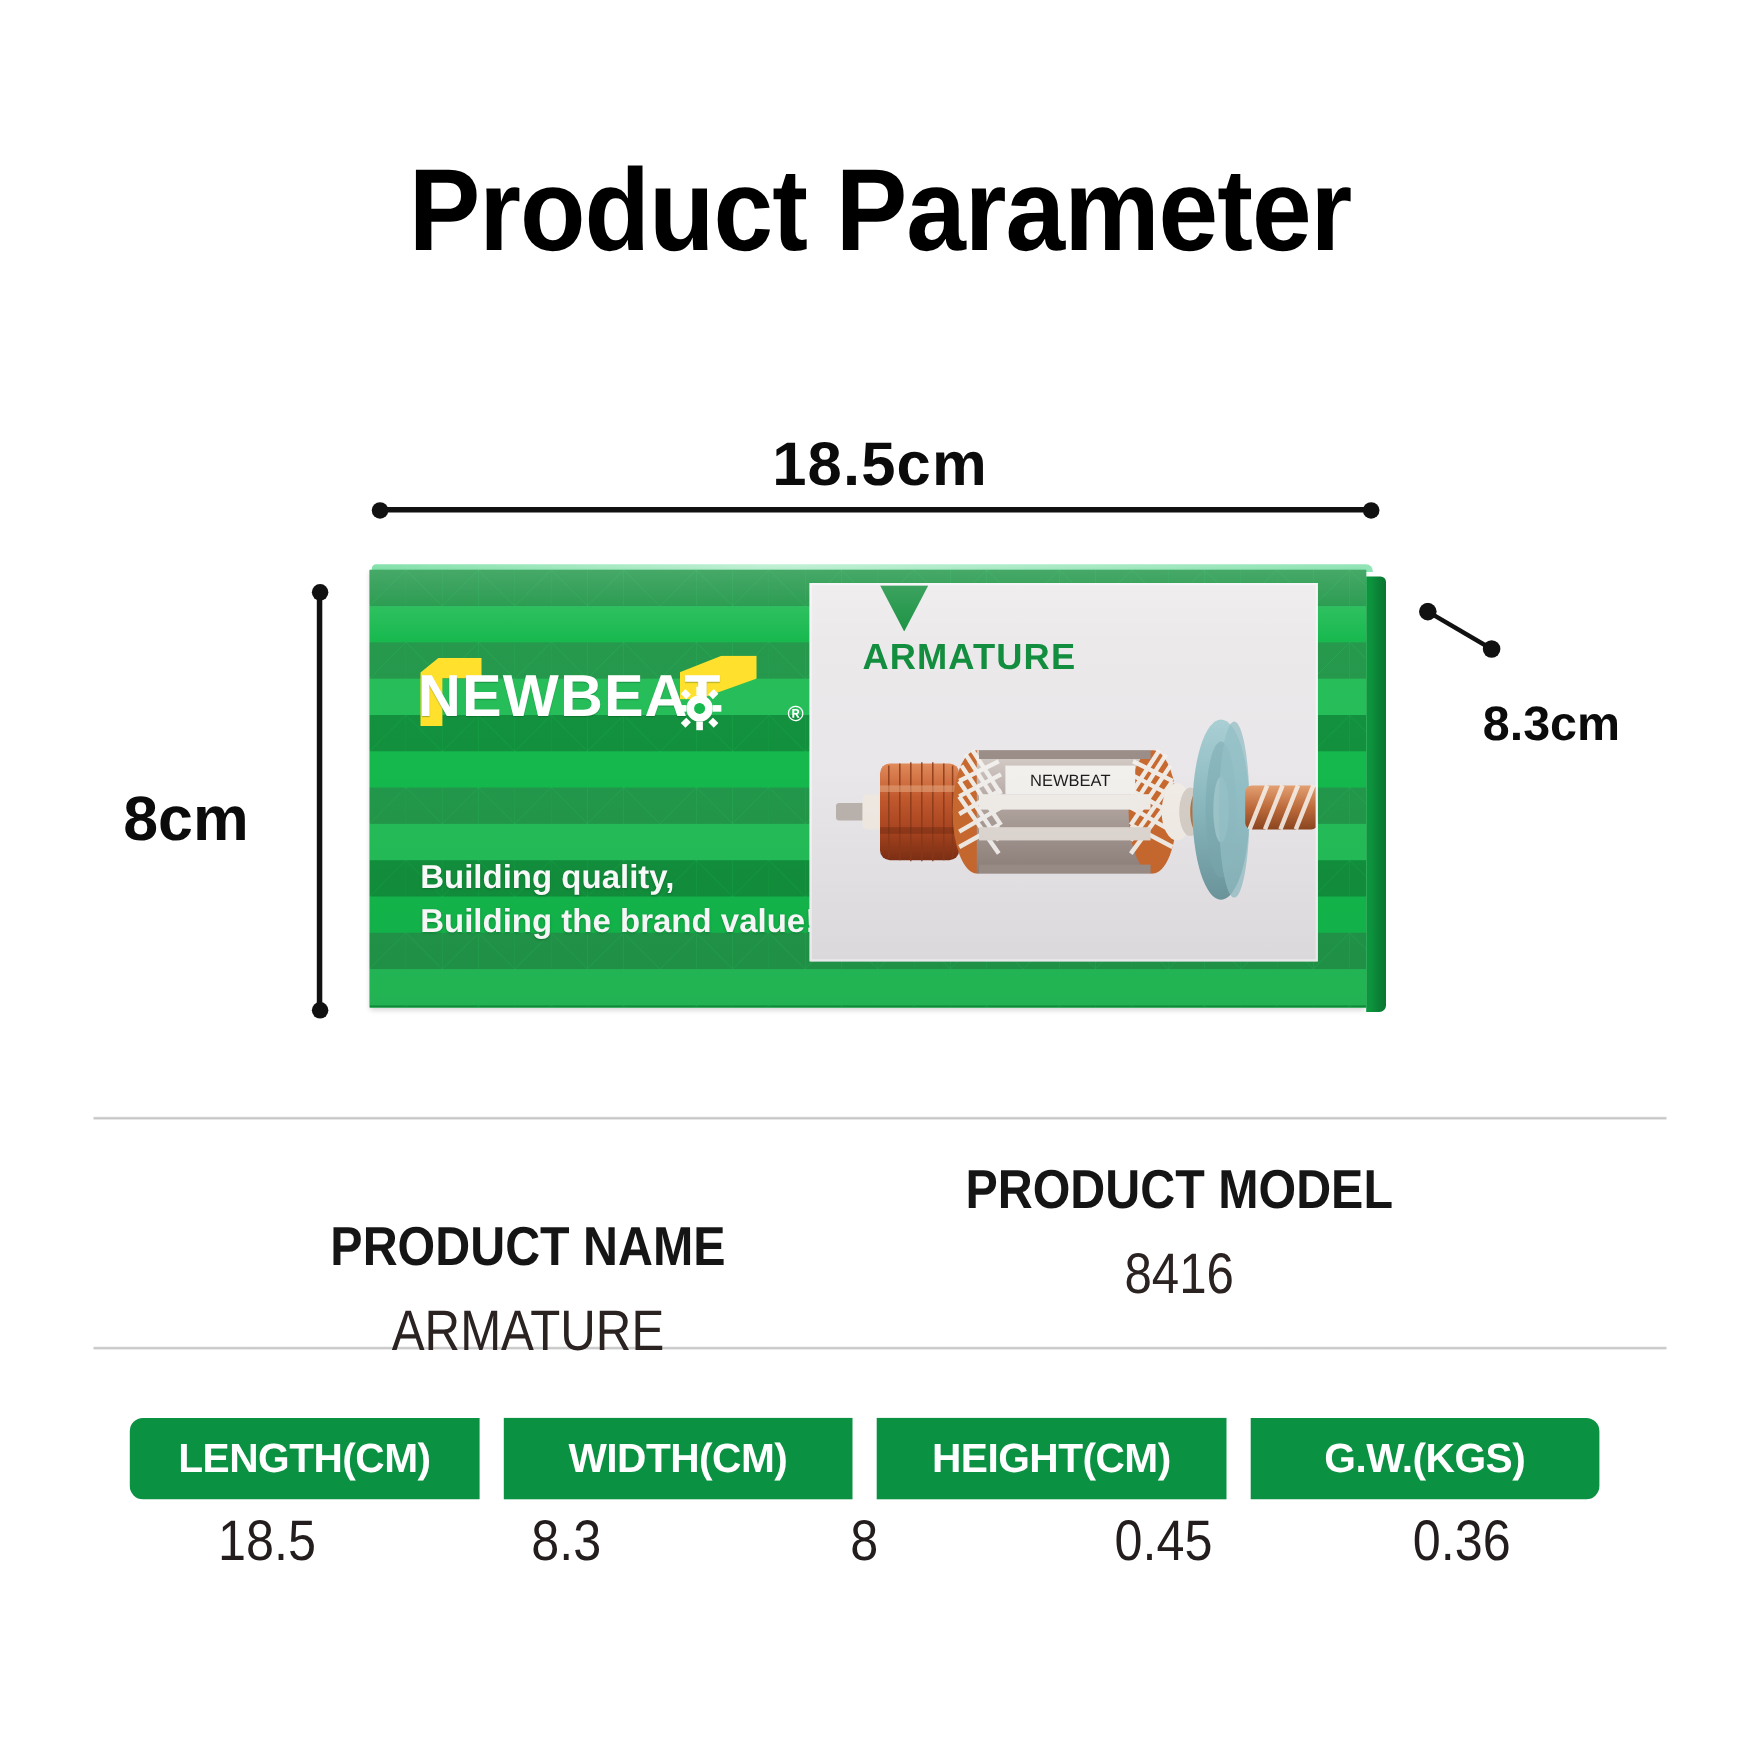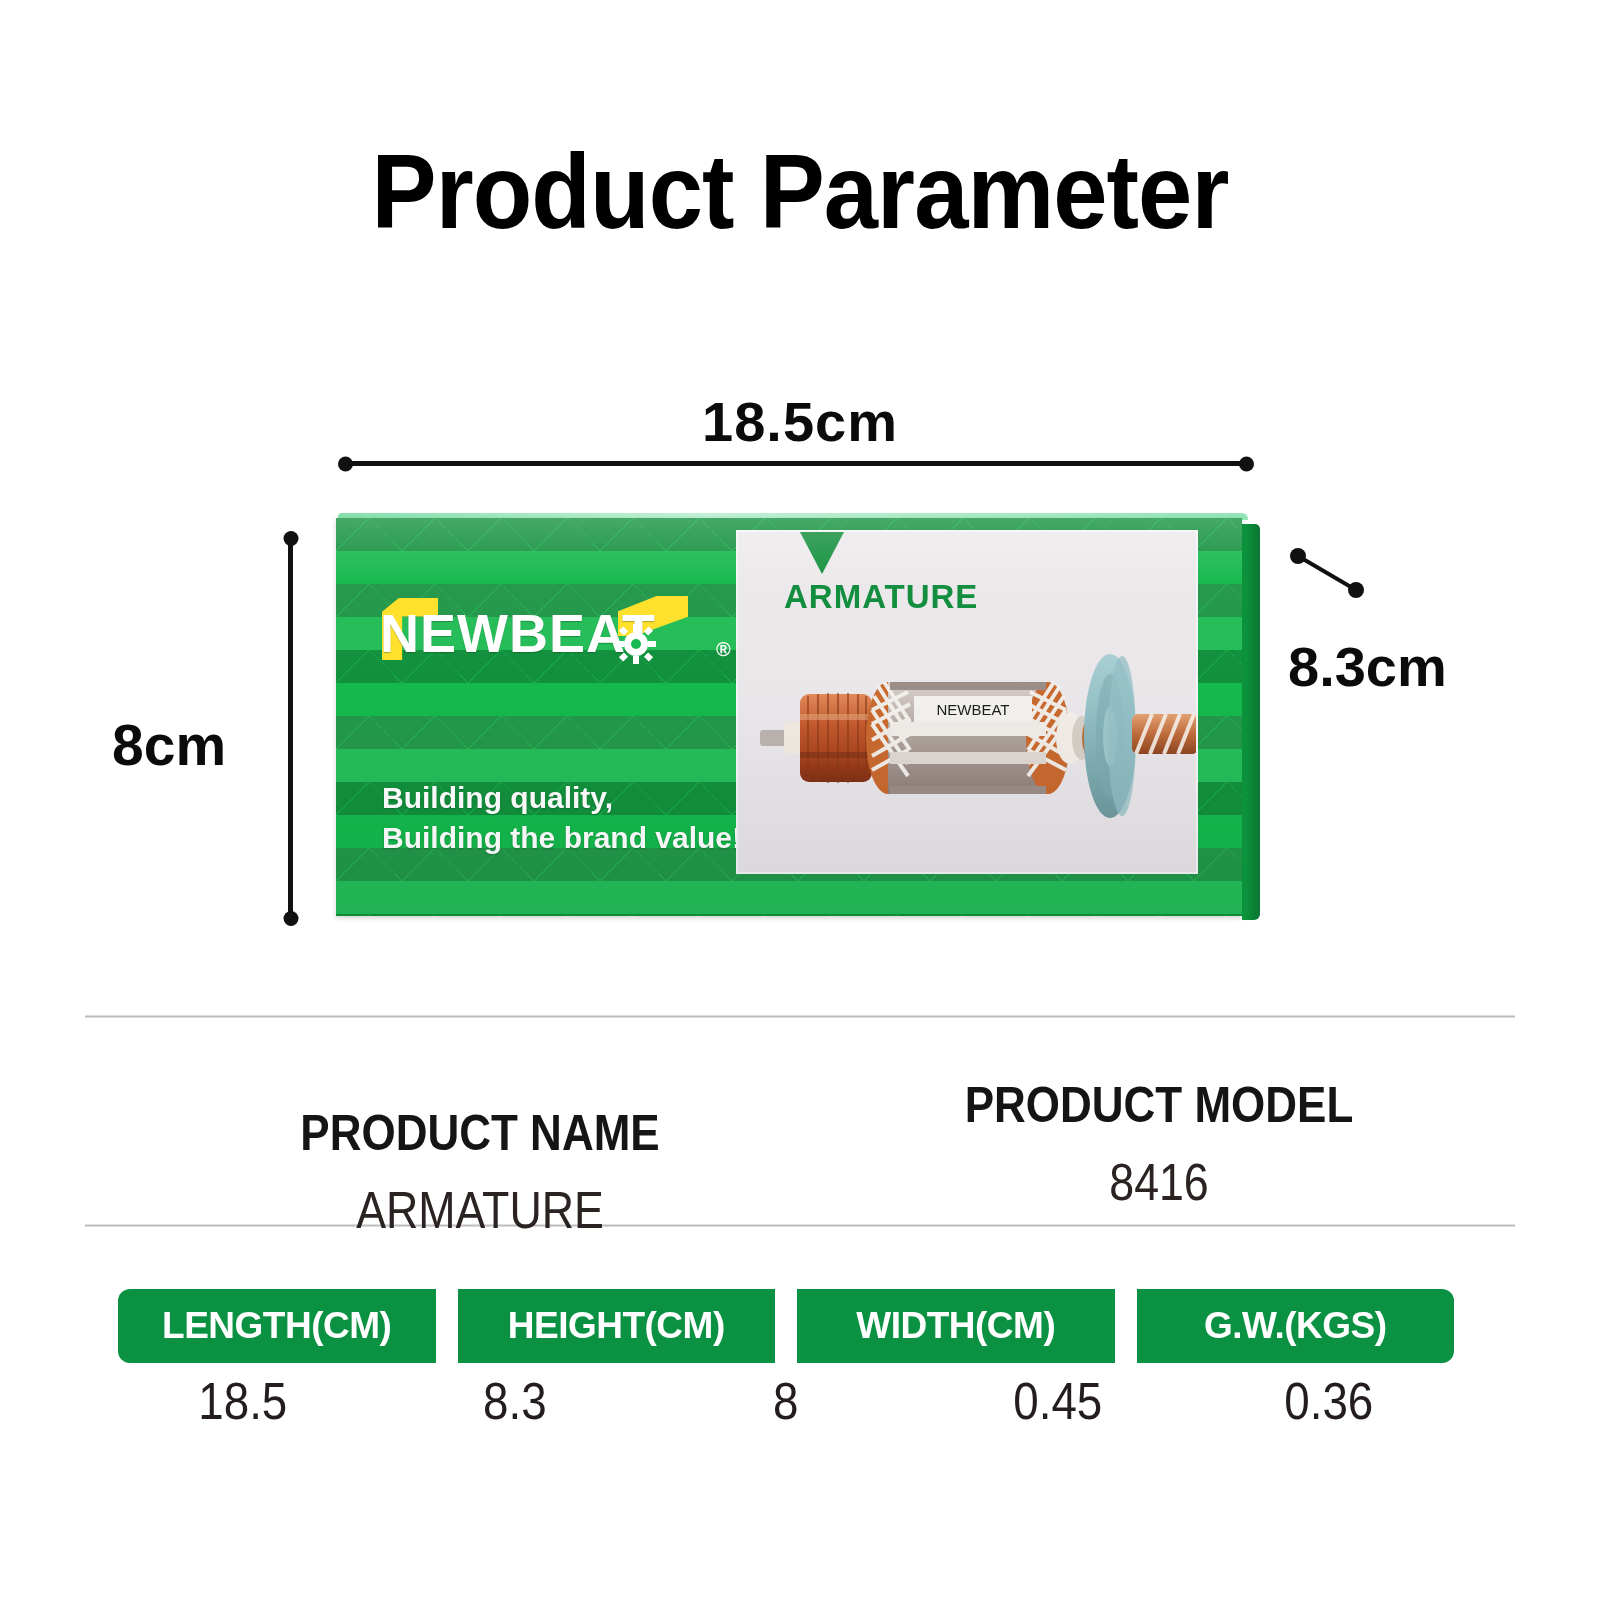--- a/index.html
+++ b/index.html
@@ -27,21 +27,21 @@
   
   .dim-label {
     position: absolute;
     font-family: "Liberation Sans", sans-serif;
     font-weight: bold;
     color: #0b0b0b;
     white-space: nowrap;
   }
   .dim-top   { left: 0; top: 372px; width: 1600px; text-align: center; font-size: 56px; letter-spacing: 1px; margin-top: 17px; }
   .dim-left  { left: 112px; top: 712px; font-size: 57px; }
-  .dim-right { left: 1288px; top: 634px; font-size: 56px; }
+  .dim-right { left: 1348px; top: 634px; font-size: 44px; }
 
   .hline {
     position: absolute; left: 342px; top: 461px; width: 908px; height: 5px;
     background: #111; border-radius: 3px;
   }
   .hline::before, .hline::after {
     content: ""; position: absolute; top: 50%; width: 15px; height: 15px;
     background: #111; border-radius: 50%; transform: translateY(-50%);
   }
   .hline::before { left: -4px; }
@@ -175,21 +175,21 @@
     font-family: "Liberation Sans", sans-serif;
     font-weight: bold; font-size: 50px; color: #151515;
     transform: scaleX(0.88); white-space: nowrap;
   }
   .nm-val {
     font-family: "Liberation Sans", sans-serif;
     font-weight: normal; font-size: 52px; color: #2b2222;
     transform: scaleX(0.86); white-space: nowrap; margin-top: 18px;
   }
   .col-name  { left: 170px; width: 620px; top: 1104px; }
-  .col-model { left: 839px; width: 640px; top: 1052px; margin-top: 24px; }
+  .col-model { left: 752px; width: 640px; top: 1052px; }
 
   
   .spec { position: absolute; left: 118px; top: 1289px; width: 1336px; }
   .spec-head { display: flex; gap: 22px; }
   .spec-head .cell {
     flex: 1 1 0; height: 74px;
     background: #0a9142;
     color: #ffffff;
     display: flex; align-items: center; justify-content: center;
     font-family: "Liberation Sans", sans-serif;
@@ -374,22 +374,22 @@
     <div class="nm-val">ARMATURE</div>
   </div>
   <div class="nm-col col-model">
     <div class="nm-head">PRODUCT  MODEL</div>
     <div class="nm-val">8416</div>
   </div>
 
   <div class="spec">
     <div class="spec-head">
       <div class="cell">LENGTH(CM)</div>
+      <div class="cell">WIDTH(CM)</div>
       <div class="cell">HEIGHT(CM)</div>
-      <div class="cell">WIDTH(CM)</div>
       <div class="cell">G.W.(KGS)</div>
     </div>
     <div class="spec-vals">
       <div class="cell">18.5</div>
       <div class="cell">8.3</div>
       <div class="cell">8</div>
       <div class="cell">0.45</div>
       <div class="cell">0.36</div>
     </div>
   </div>

